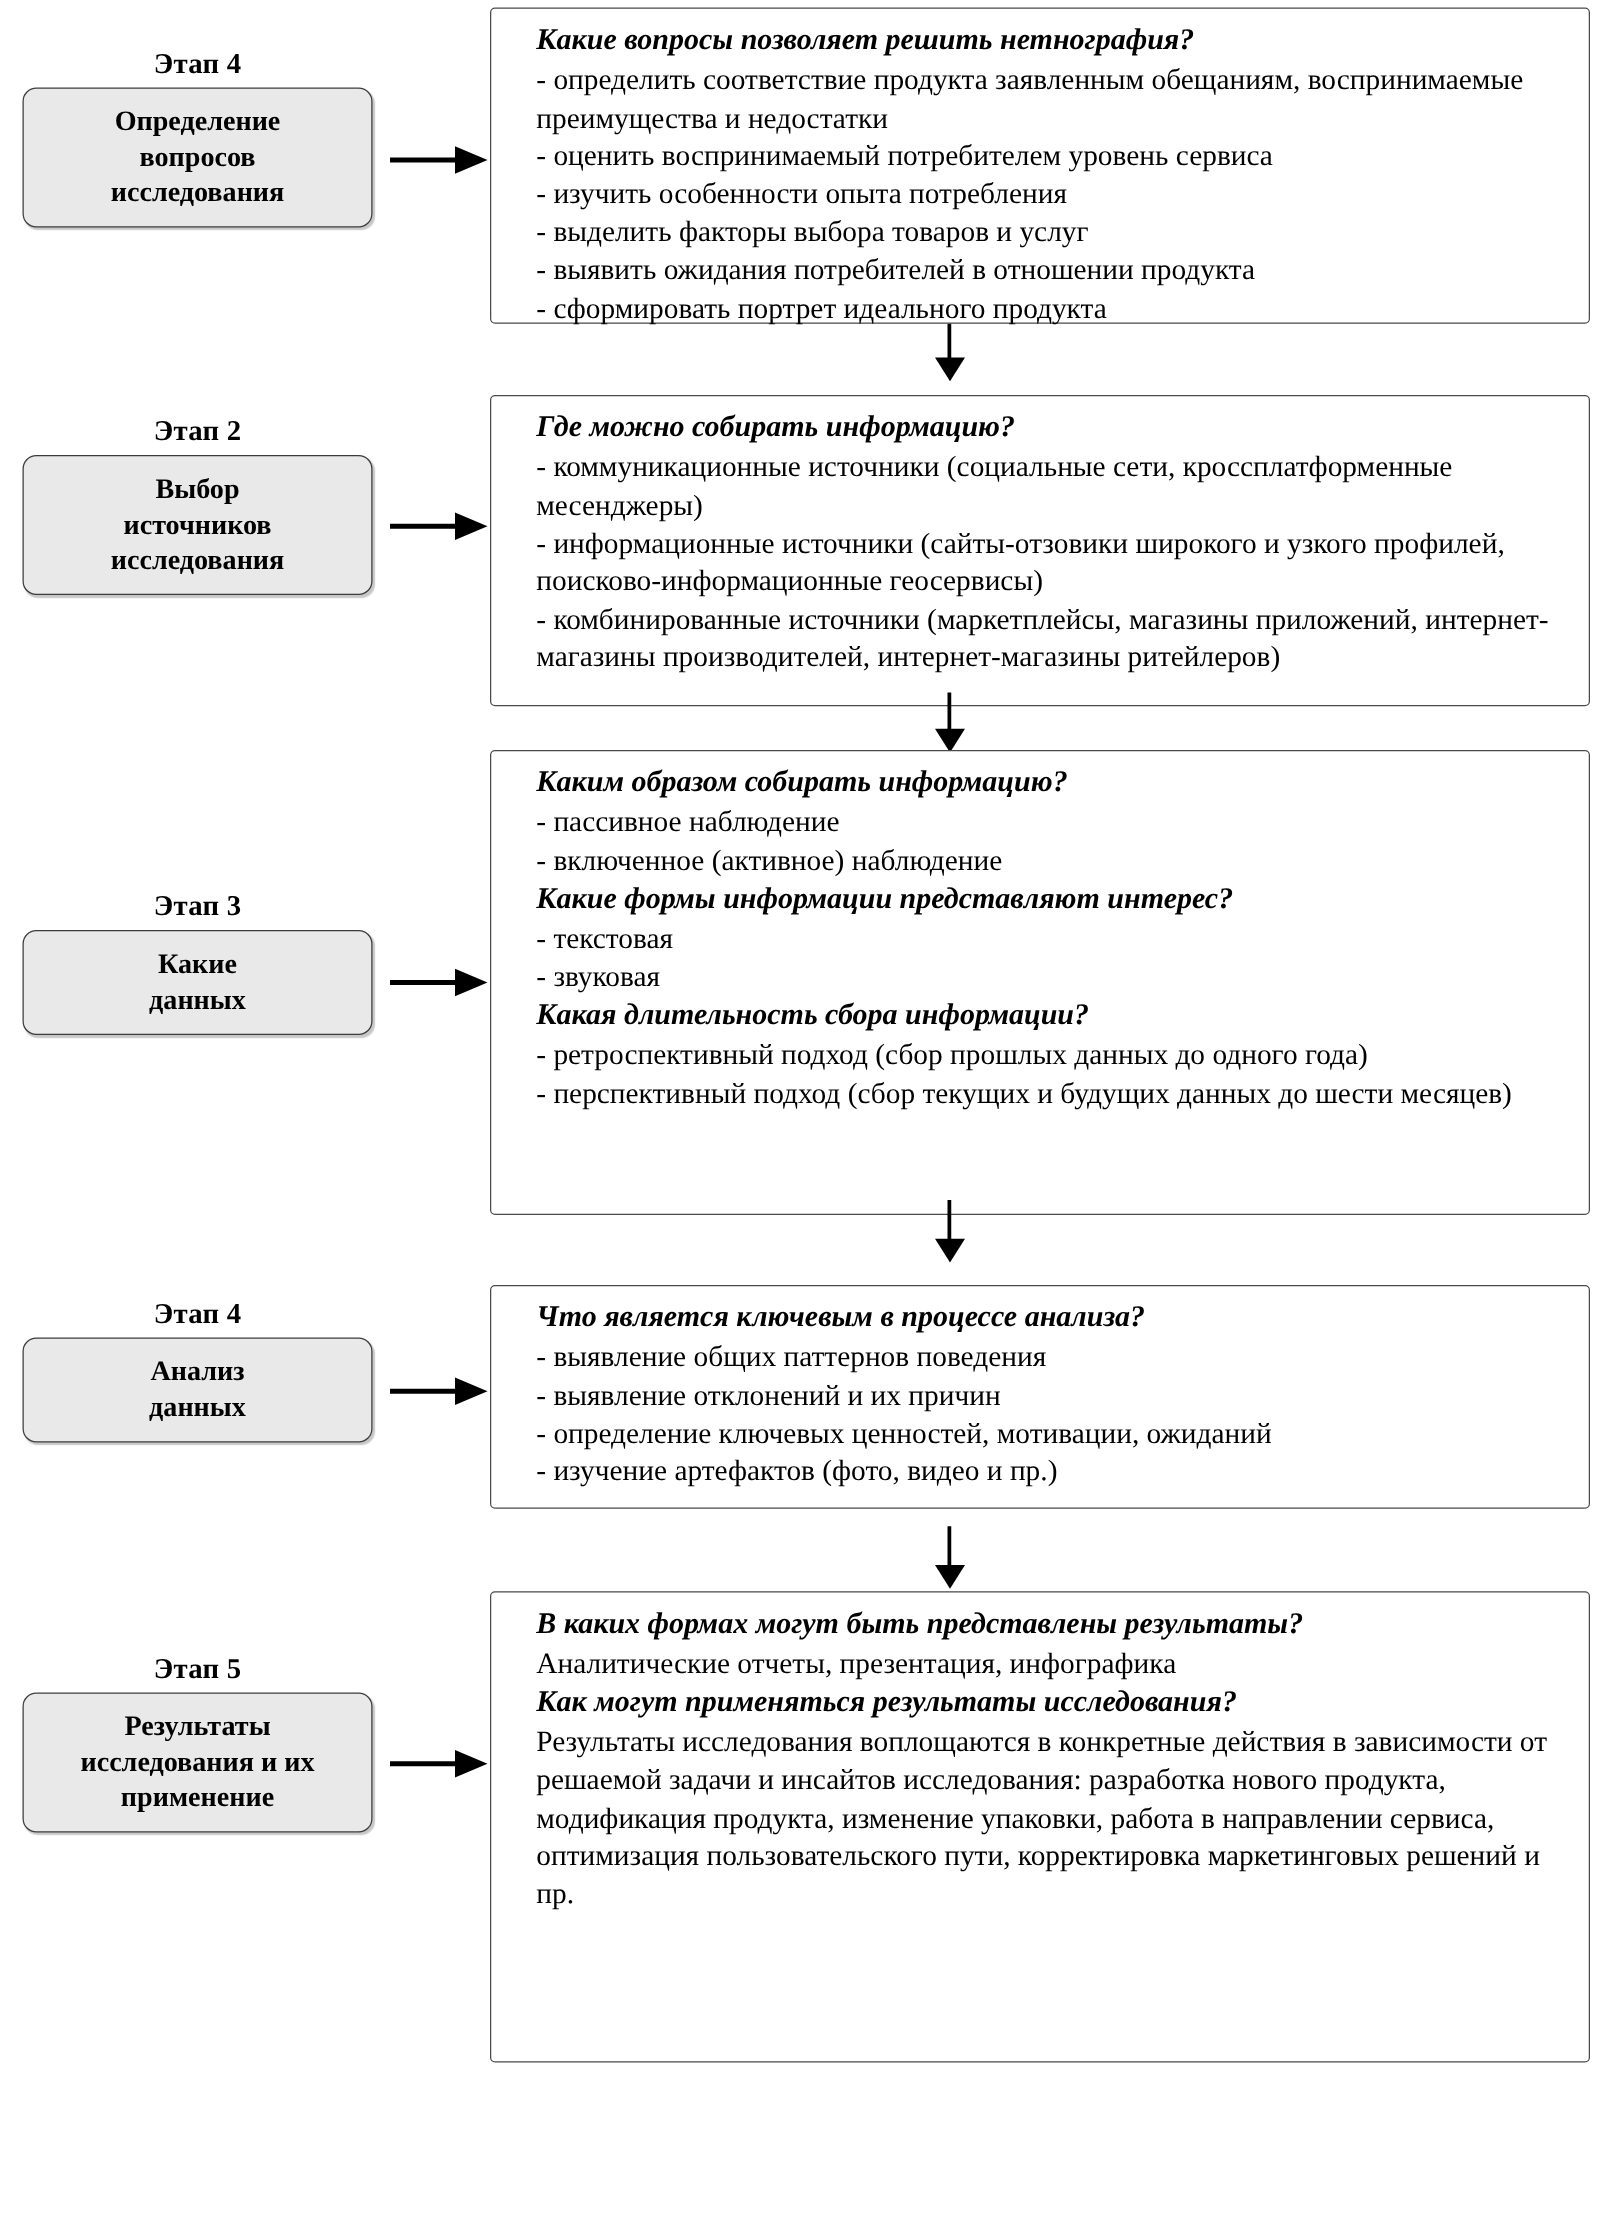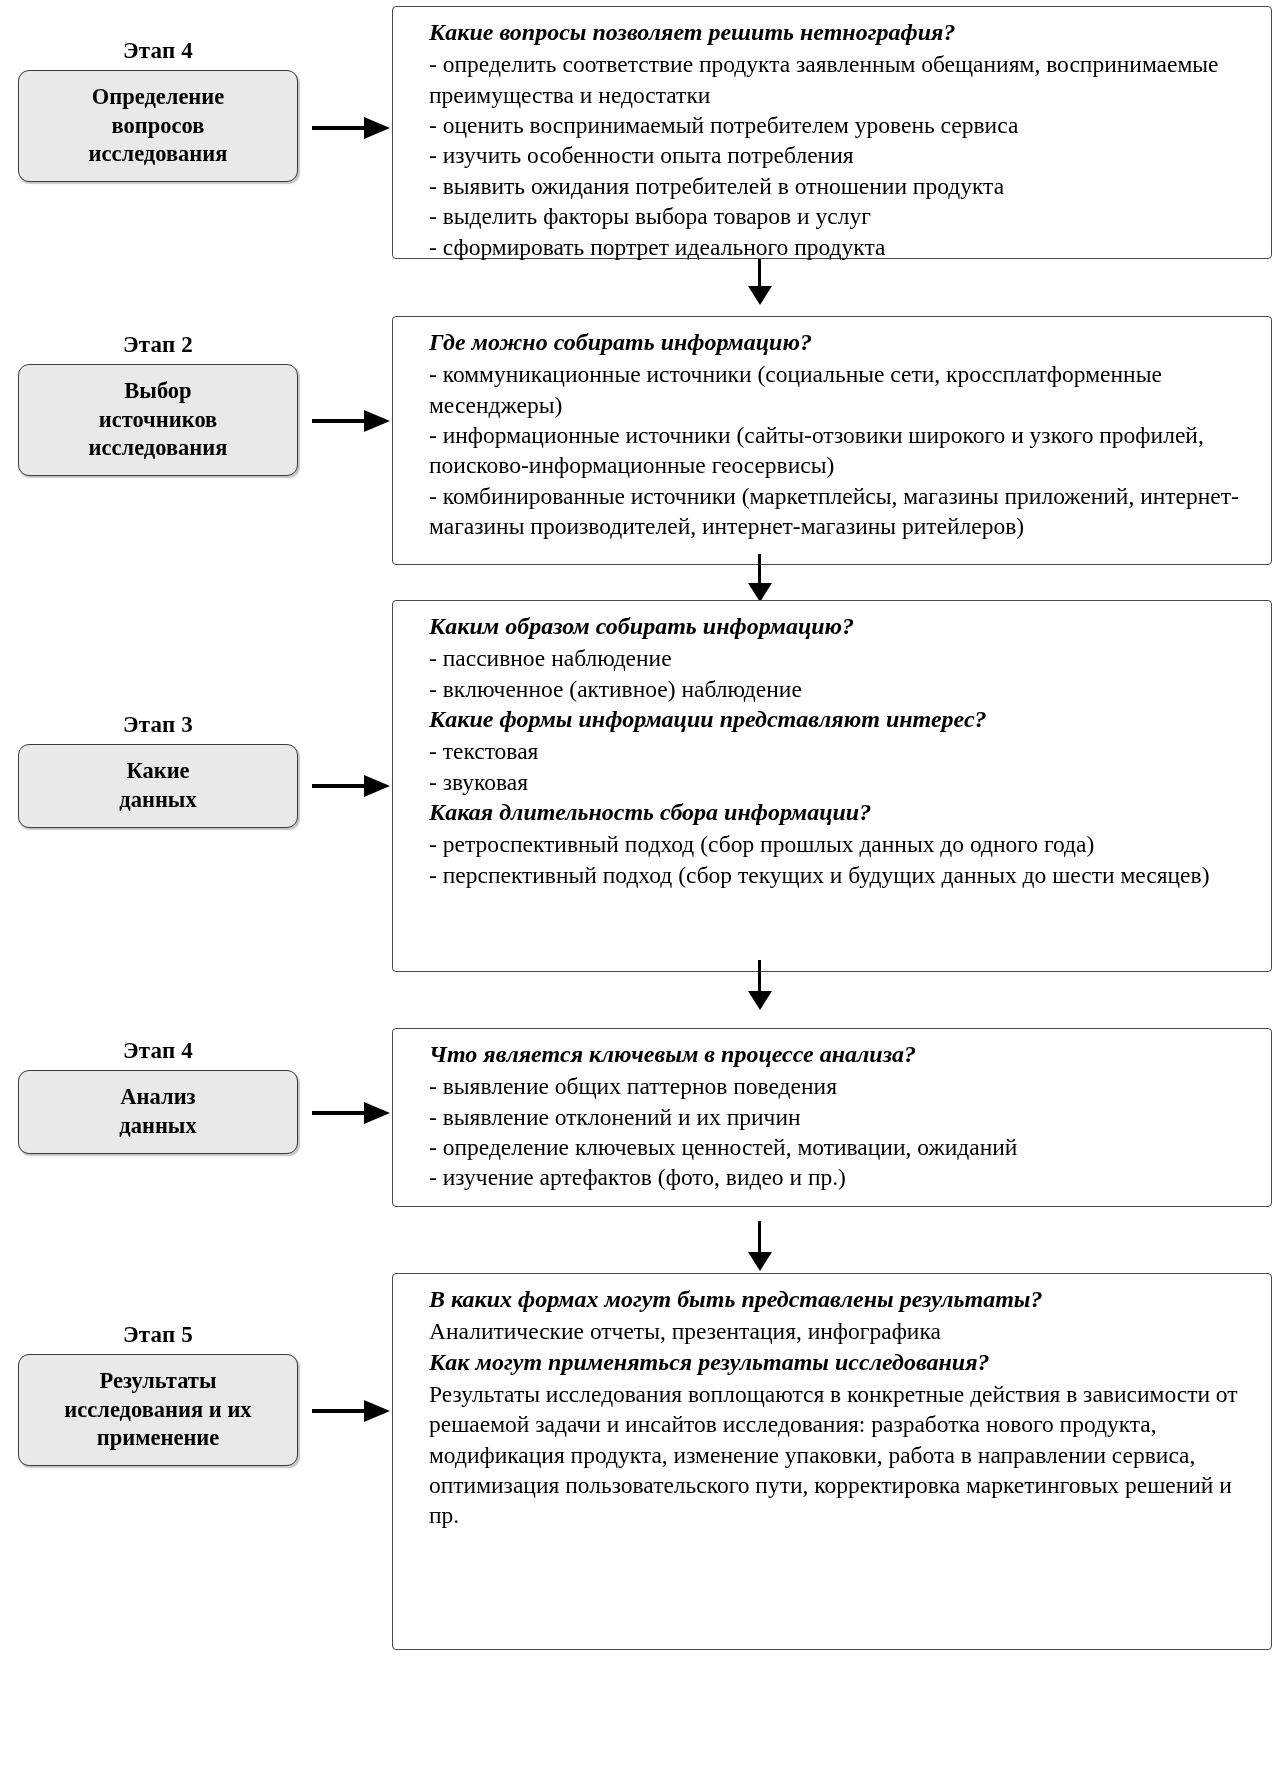--- a/index.html
+++ b/index.html
@@ -157,22 +157,22 @@
     <div class="h-arrow" style="top:117px;">
       <div class="shaft"></div>
       <div class="head"></div>
     </div>
 
     <div class="content-box" style="top:6px; height:253px;">
       <div class="q">Какие вопросы позволяет решить нетнография?</div>
       <div class="item">- определить соответствие продукта заявленным обещаниям, воспринимаемые преимущества и недостатки</div>
       <div class="item">- оценить воспринимаемый потребителем уровень сервиса</div>
       <div class="item">- изучить особенности опыта потребления</div>
+      <div class="item">- выделить факторы выбора товаров и услуг</div>
       <div class="item">- выявить ожидания потребителей в отношении продукта</div>
-      <div class="item">- выделить факторы выбора товаров и услуг</div>
       <div class="item">- сформировать портрет идеального продукта</div>
     </div>
   </div>
 
   <div class="v-arrow" style="left:748px; top:259px; height:46px;">
     <div class="shaft" style="height:30px;"></div>
     <div class="head" style="top:27px;"></div>
   </div>
 
   <div class="stage-row" style="top:0;">

